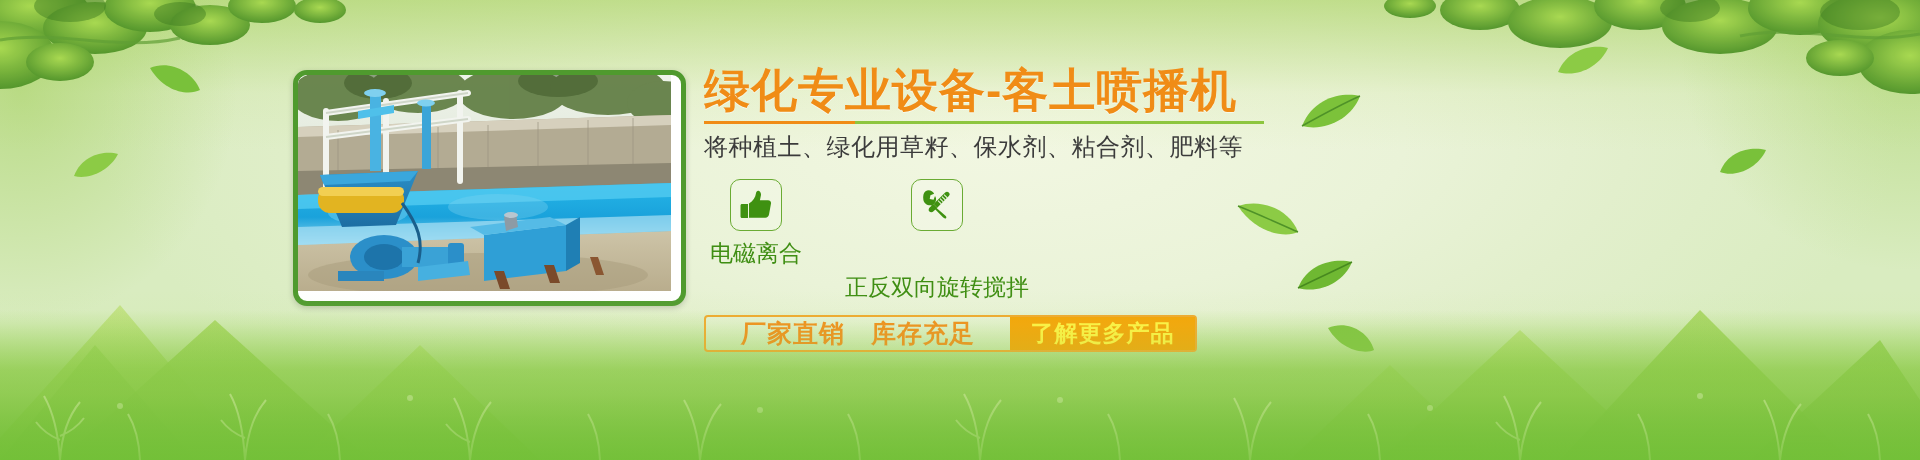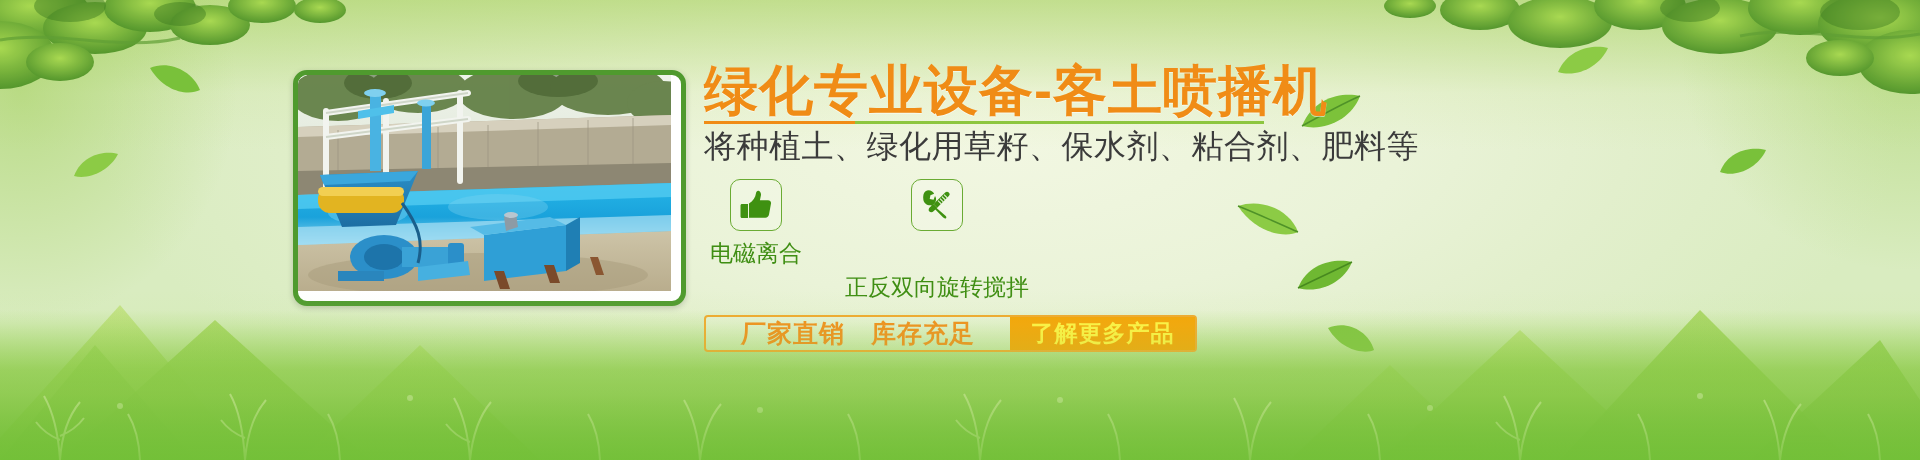--- a/index.html
+++ b/index.html
@@ -34,27 +34,27 @@
 
   
   .photo-frame{position:absolute;left:293px;top:70px;width:383px;height:226px;
     border:5px solid #4f9a2e;border-radius:14px;background:#fff;overflow:hidden;
     box-shadow:0 2px 6px rgba(0,0,0,.18);}
   .photo{position:absolute;inset:0;overflow:hidden;border-radius:9px;}
 
   
   .content{position:absolute;left:704px;top:64px;width:1060px;}
 
-  .title{color:#f08c16;font-size:54px;line-height:52px;font-weight:bold;letter-spacing:1px;
+  .title{color:#f08c16;font-size:46px;line-height:52px;font-weight:bold;letter-spacing:1px;
     white-space:nowrap;text-shadow:0 1px 0 rgba(255,255,255,.55);}
 
   .rule{position:relative;width:560px;height:3px;margin:5px 0 6px 0;
     background:linear-gradient(to right,#f08c16 0%,#f08c16 27%,#8dc63f 27%,#8dc63f 100%);}
 
-  .desc{color:#3b3b3b;font-size:32px;line-height:33px;letter-spacing:.5px;white-space:nowrap;}
+  .desc{color:#3b3b3b;font-size:24px;line-height:33px;letter-spacing:.5px;white-space:nowrap;}
 
   .features{display:flex;align-items:flex-start;margin-top:16px;}
   .feature{display:flex;flex-direction:column;align-items:center;}
   .feature .ico-box{width:50px;height:50px;border:1px solid #6aab33;border-radius:10px;
     display:flex;align-items:center;justify-content:center;background:rgba(255,255,255,.18);}
   .feature .f-label{margin-top:11px;color:#3f8e13;font-size:23px;line-height:22px;white-space:nowrap;}
   .feature.f1{margin-left:6px;}
   .feature.f2{margin-left:43px;gap:34px;}
   .feature.f3{margin-left:43px;}
 

